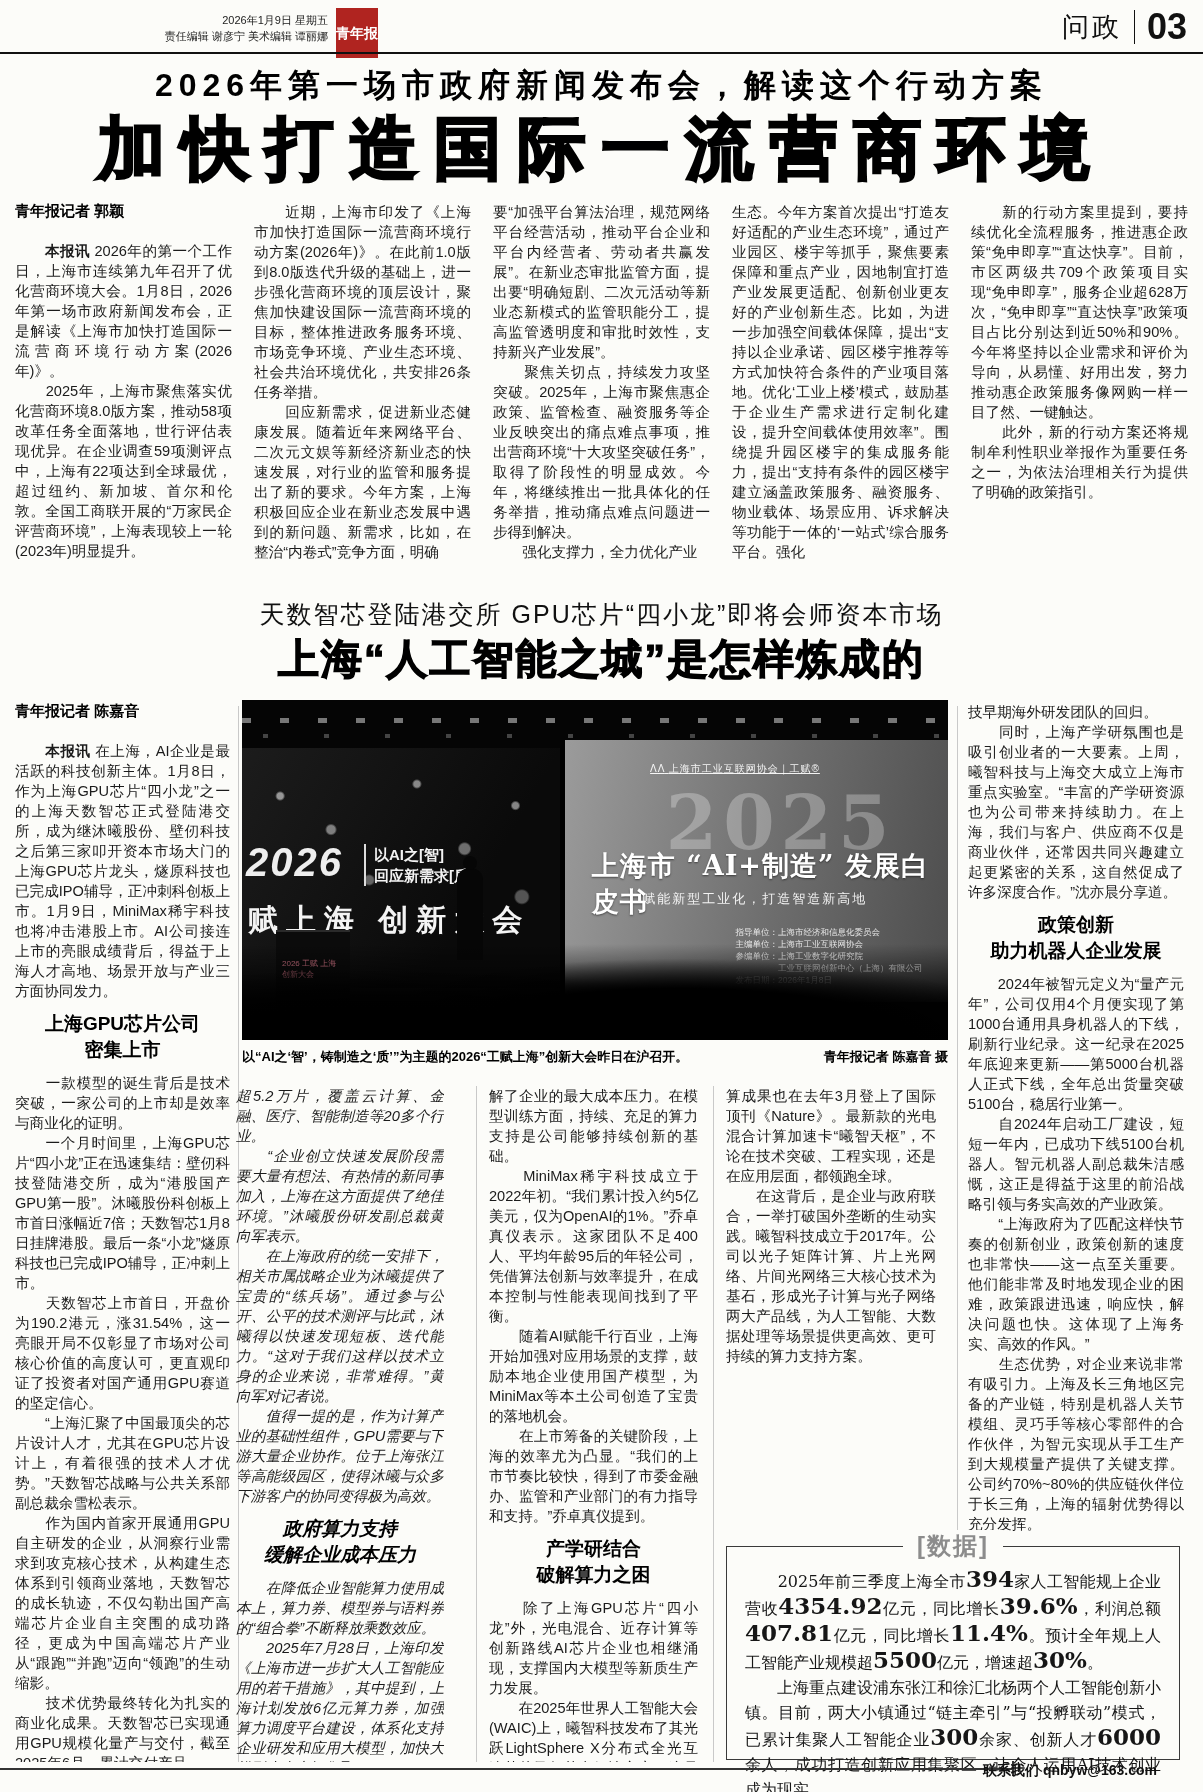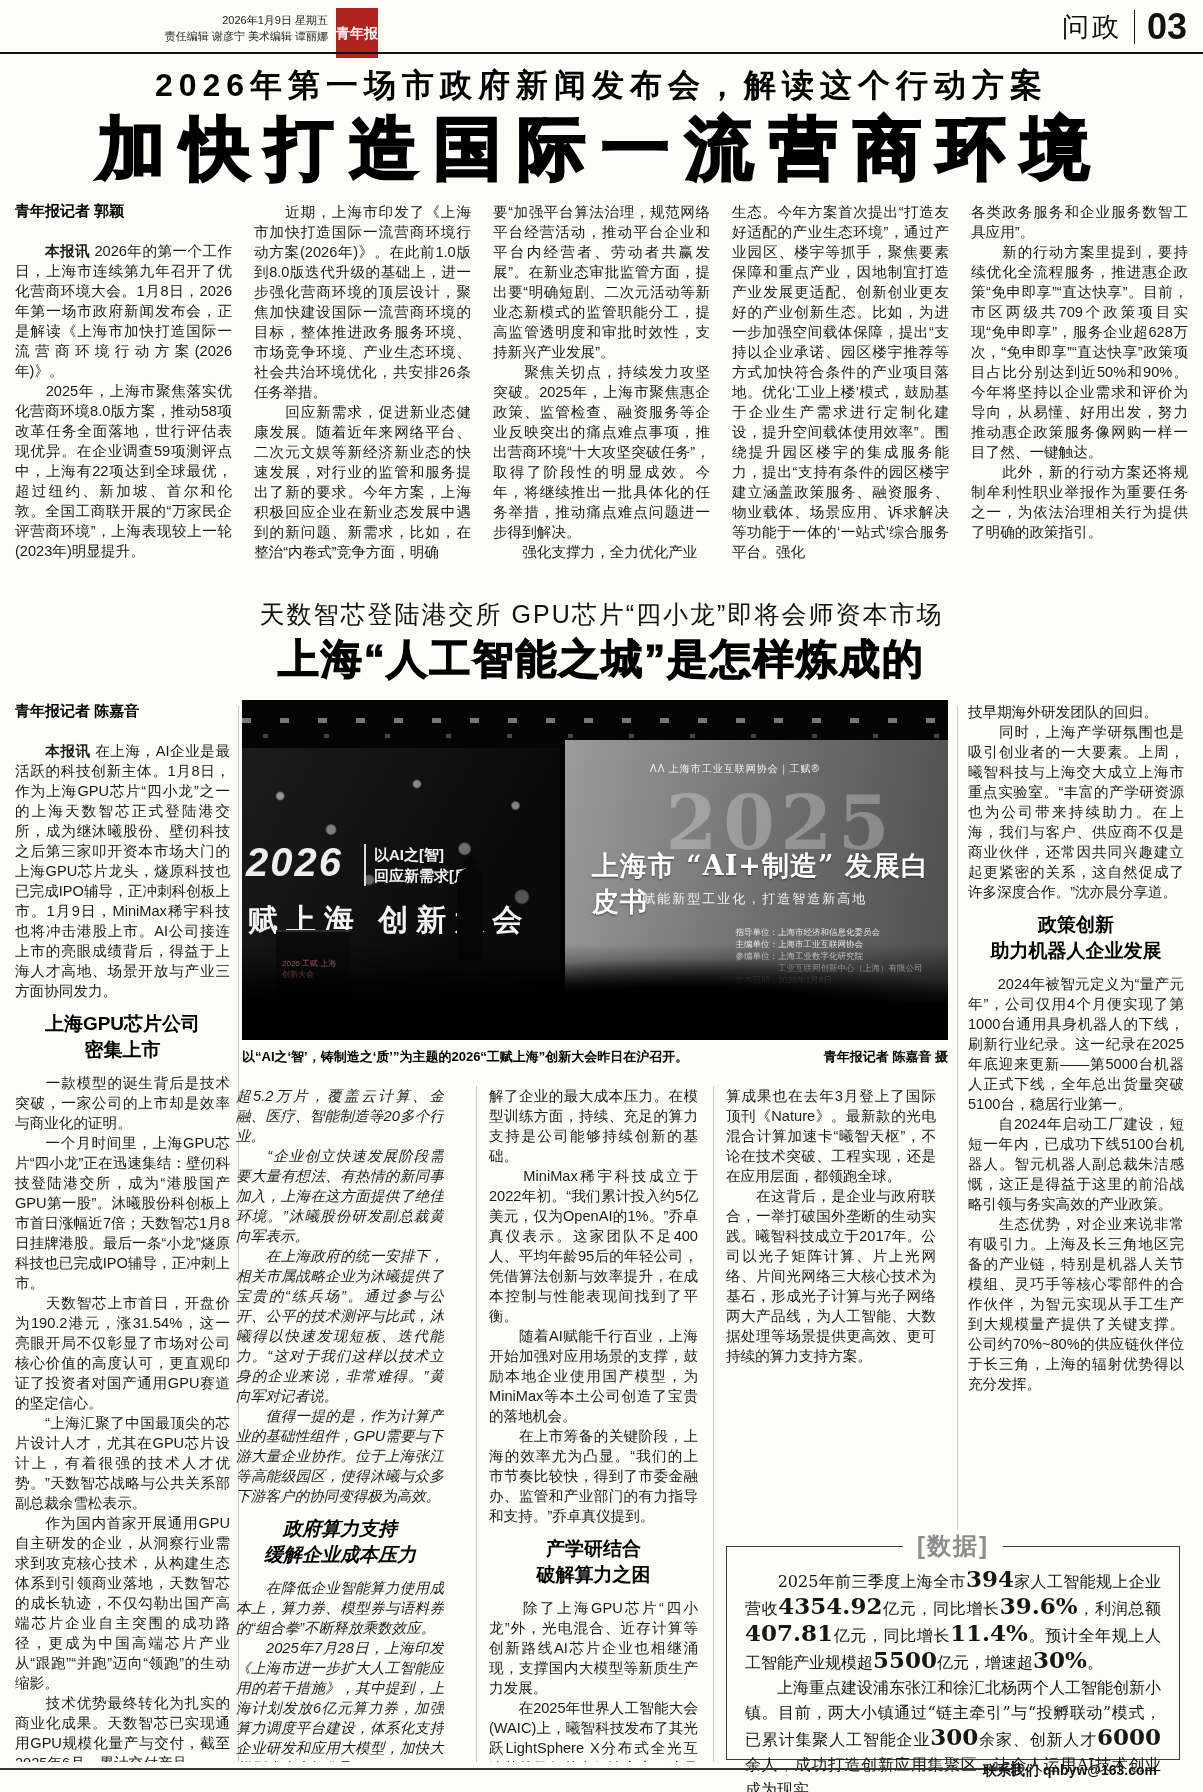--- a/index.html
+++ b/index.html
@@ -66,21 +66,21 @@
              color:#f2f2f2;border-left:2px solid #ddd;padding-left:8px;}
   .ph-line2{position:absolute;left:6px;top:152px;font-size:30px;font-weight:900;color:#f4f4f4;
             letter-spacing:8px;}
   .ph-lectern{position:absolute;left:34px;top:230px;width:74px;height:110px;background:#0b0b0b;
               border-top:2px solid #2a2a2a;}
   .ph-lectern div{margin:26px 6px 0 6px;font-size:8px;line-height:11px;color:rgba(255,140,160,.8);}
   .ph-right{position:absolute;left:45%;top:40px;width:55%;height:262px;
             background:linear-gradient(100deg,#9b9b9b,#6d6d6d 55%,#4c4c4c);
             border-left:5px solid #000;}
   .ph-logo{position:absolute;left:22%;top:22px;font-size:10px;color:rgba(255,255,255,.92);
-           letter-spacing:1px;}
+           letter-spacing:1px;text-decoration:underline;}
   .ph-ghost{position:absolute;left:26%;top:40px;font-size:74px;font-weight:bold;
             color:rgba(255,255,255,.28);font-family:"DejaVu Serif",serif;letter-spacing:6px;}
   .ph-title{position:absolute;left:7%;top:108px;width:90%;font-size:27px;font-weight:bold;
             color:#fff;font-family:"DejaVu Serif",serif;letter-spacing:1px;text-shadow:0 1px 2px rgba(0,0,0,.5);}
   .ph-sub{position:absolute;left:20%;top:150px;font-size:13px;color:rgba(255,255,255,.9);
           letter-spacing:2px;}
   .ph-credits{position:absolute;left:44%;top:186px;font-size:8.5px;line-height:12px;
               color:rgba(255,255,255,.85);}
   .ph-credits p{margin:0;}
   .ph-fore{position:absolute;left:0;bottom:0;width:100%;height:96px;
@@ -143,21 +143,20 @@
       </div>
     <div class="col">
         <p>要“加强平台算法治理，规范网络平台经营活动，推动平台企业和平台内经营者、劳动者共赢发展”。在新业态审批监管方面，提出要“明确短剧、二次元活动等新业态新模式的监管职能分工，提高监管透明度和审批时效性，支持新兴产业发展”。</p>
         <p>　　聚焦关切点，持续发力攻坚突破。2025年，上海市聚焦惠企政策、监管检查、融资服务等企业反映突出的痛点难点事项，推出营商环境“十大攻坚突破任务”，取得了阶段性的明显成效。今年，将继续推出一批具体化的任务举措，推动痛点难点问题进一步得到解决。</p>
         <p>　　强化支撑力，全力优化产业</p>
       </div>
     <div class="col">
         <p>生态。今年方案首次提出“打造友好适配的产业生态环境”，通过产业园区、楼宇等抓手，聚焦要素保障和重点产业，因地制宜打造产业发展更适配、创新创业更友好的产业创新生态。比如，为进一步加强空间载体保障，提出“支持以企业承诺、园区楼宇推荐等方式加快符合条件的产业项目落地。优化‘工业上楼’模式，鼓励基于企业生产需求进行定制化建设，提升空间载体使用效率”。围绕提升园区楼宇的集成服务能力，提出“支持有条件的园区楼宇建立涵盖政策服务、融资服务、物业载体、场景应用、诉求解决等功能于一体的‘一站式’综合服务平台。强化</p>
       </div>
     <div class="col">
-        <p>各类政务服务和企业服务数智工具应用”。</p>
         <p>　　新的行动方案里提到，要持续优化全流程服务，推进惠企政策“免申即享”“直达快享”。目前，市区两级共709个政策项目实现“免申即享”，服务企业超628万次，“免申即享”“直达快享”政策项目占比分别达到近50%和90%。今年将坚持以企业需求和评价为导向，从易懂、好用出发，努力推动惠企政策服务像网购一样一目了然、一键触达。</p>
         <p>　　此外，新的行动方案还将规制牟利性职业举报作为重要任务之一，为依法治理相关行为提供了明确的政策指引。</p>
       </div>
   </div>
 </div>
 
 <div>
   <div class="a2-kicker">天数智芯登陆港交所 GPU芯片“四小龙”即将会师资本市场</div>
   <div class="a2-title">上海“人工智能之城”是怎样炼成的</div>
 
@@ -250,20 +249,21 @@
     </div>
   <div class="a2-right bodytext">
       <p>技早期海外研发团队的回归。</p>
       <p>　　同时，上海产学研氛围也是吸引创业者的一大要素。上周，曦智科技与上海交大成立上海市重点实验室。“丰富的产学研资源也为公司带来持续助力。在上海，我们与客户、供应商不仅是商业伙伴，还常因共同兴趣建立起更紧密的关系，这自然促成了许多深度合作。”沈亦晨分享道。</p>
       <div class="subhead">
         <div>政策创新</div>
         <div>助力机器人企业发展</div>
       </div>
       <p>　　2024年被智元定义为“量产元年”，公司仅用4个月便实现了第1000台通用具身机器人的下线，刷新行业纪录。这一纪录在2025年底迎来更新——第5000台机器人正式下线，全年总出货量突破5100台，稳居行业第一。</p>
       <p>　　自2024年启动工厂建设，短短一年内，已成功下线5100台机器人。智元机器人副总裁朱洁感慨，这正是得益于这里的前沿战略引领与务实高效的产业政策。</p>
+      <p>　　“上海政府为了匹配这样快节奏的创新创业，政策创新的速度也非常快——这一点至关重要。他们能非常及时地发现企业的困难，政策跟进迅速，响应快，解决问题也快。这体现了上海务实、高效的作风。”</p>
       <p>　　生态优势，对企业来说非常有吸引力。上海及长三角地区完备的产业链，特别是机器人关节模组、灵巧手等核心零部件的合作伙伴，为智元实现从手工生产到大规模量产提供了关键支撑。公司约70%~80%的供应链伙伴位于长三角，上海的辐射优势得以充分发挥。</p>
     </div>
 
   <div class="databox">
     <div class="databox-label">[数据]</div>
     <div class="databox-body">
         <p>　　2025年前三季度上海全市<b class="n">394</b>家人工智能规上企业营收<b class="n">4354.92</b>亿元，同比增长<b class="n">39.6%</b>，利润总额<b class="n">407.81</b>亿元，同比增长<b class="n">11.4%</b>。预计全年规上人工智能产业规模超<b class="n">5500</b>亿元，增速超<b class="n">30%</b>。</p>
         <p>　　上海重点建设浦东张江和徐汇北杨两个人工智能创新小镇。目前，两大小镇通过“链主牵引”与“投孵联动”模式，已累计集聚人工智能企业<b class="n">300</b>余家、创新人才<b class="n">6000</b>余人，成功打造创新应用集聚区，让个人运用AI技术创业成为现实。</p>
       </div>
   </div>

